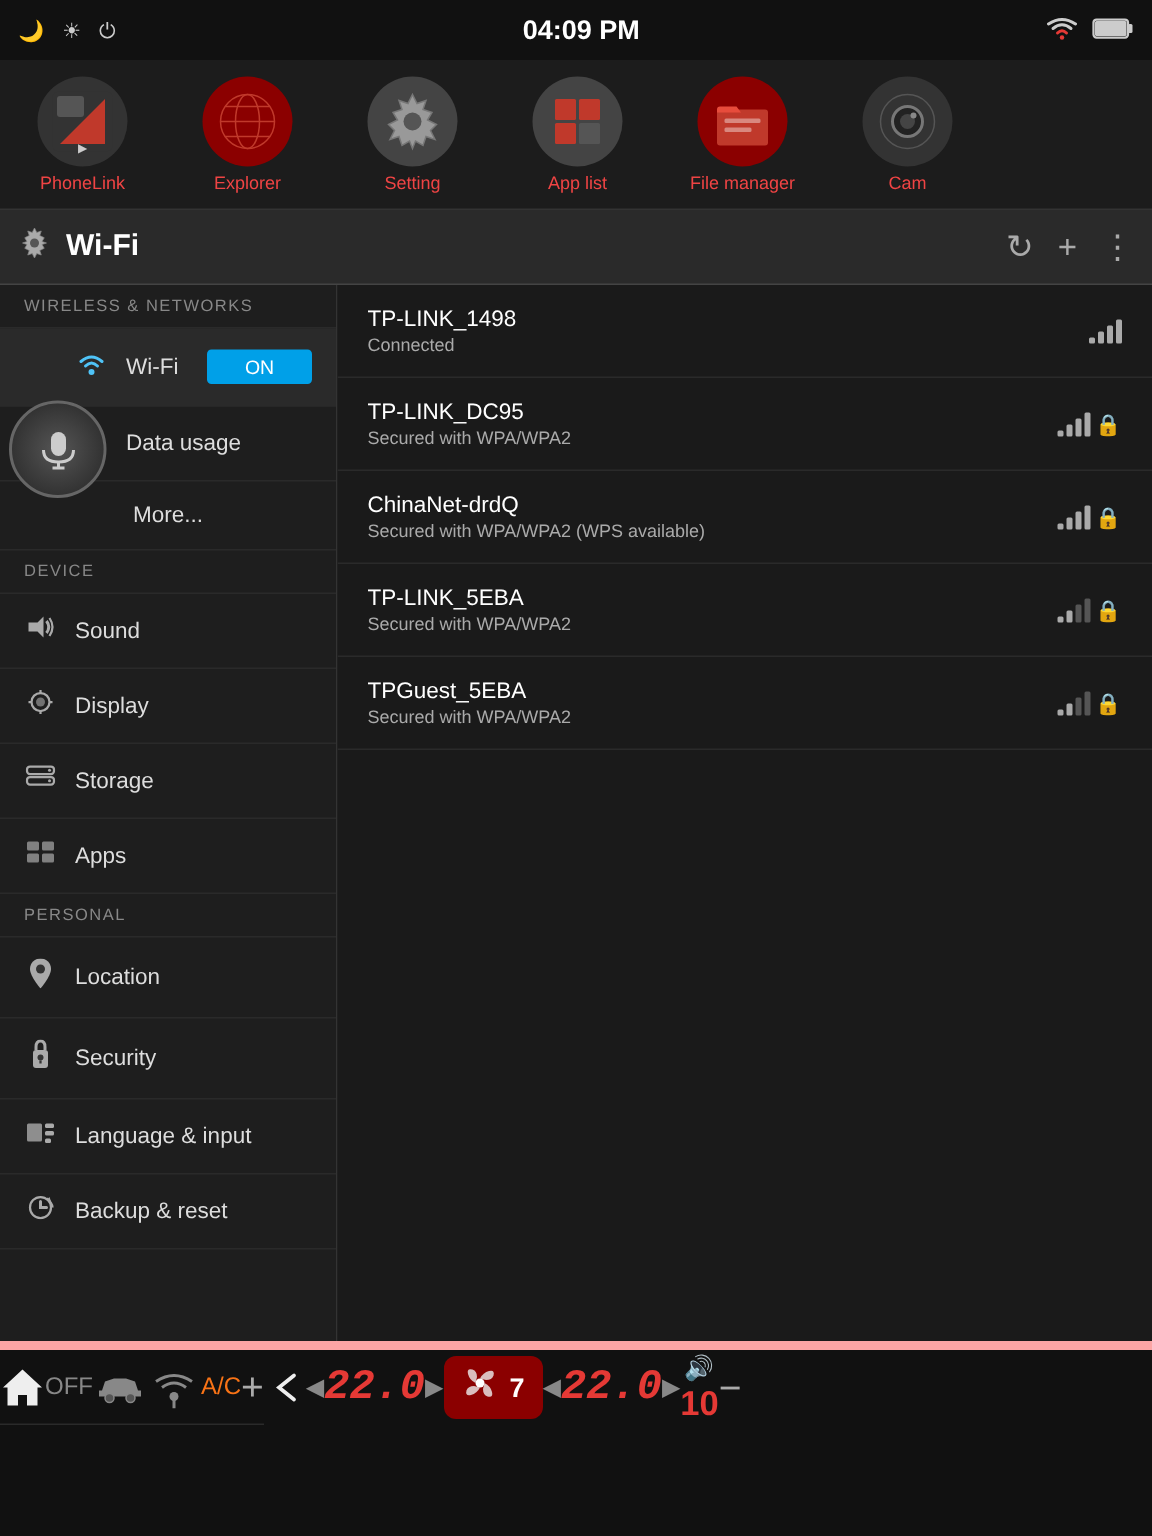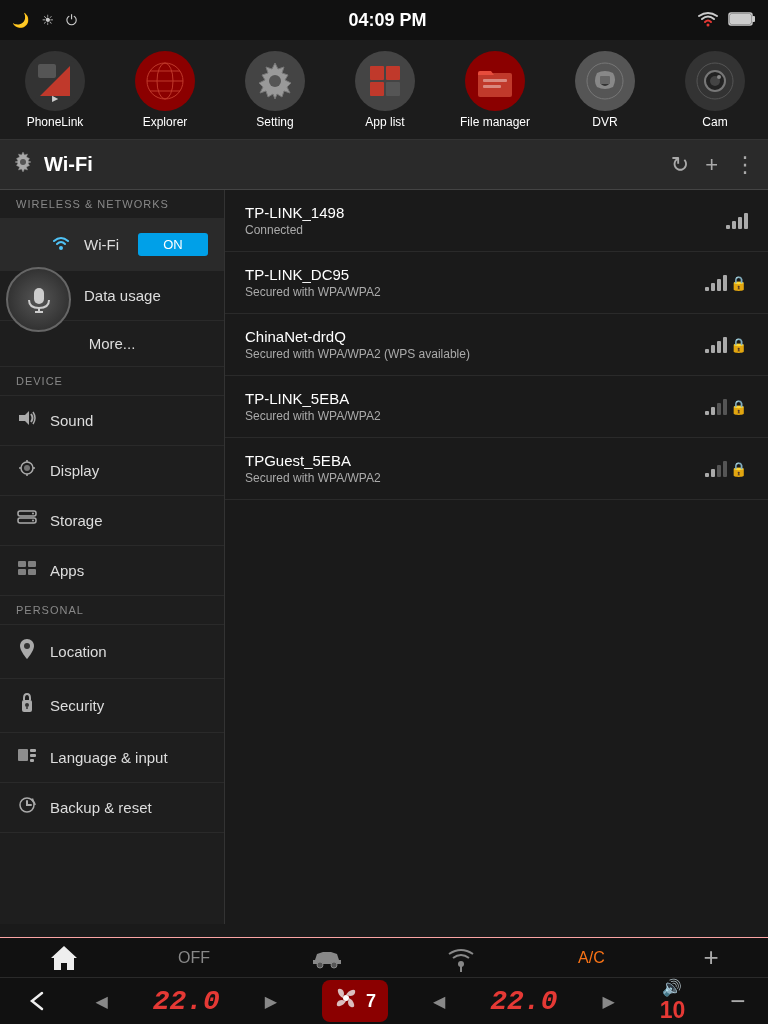--- a/index.html
+++ b/index.html
@@ -49,21 +49,21 @@
     .app-icon-circle {
       width: 60px;
       height: 60px;
       border-radius: 50%;
       display: flex;
       align-items: center;
       justify-content: center;
       font-size: 28px;
       margin-bottom: 4px;
     }
-    .app-label { font-size: 12px; color: #ffffff; }
+    .app-label { font-size: 12px; color: #ef4444; }
 
     
     .phonelink-icon { background: #333; position: relative; }
     
     .explorer-bg { background: #8B0000; }
     .setting-bg { background: #444; }
     .applist-bg { background: #444; }
     .filemanager-bg { background: #8B0000; }
     .dvr-bg { background: #555; }
     .cam-bg { background: #333; }
@@ -166,25 +166,25 @@
     .network-status { font-size: 12px; color: #aaa; }
     .network-icon { font-size: 18px; color: #aaa; display: flex; align-items: center; gap: 4px; }
     .lock-icon { font-size: 14px; color: #888; }
 
     
     #bottom-bar {
       position: absolute;
       bottom: 0;
       left: 0;
       right: 0;
-      height: 87px;
+      height: 130px;
       background: #111;
-      border-top: 1px solid #fca5a5;
-      display: flex;
-      flex-direction: column;
+      border-top: 6px solid #fca5a5;
+      display: flex;
+      flex-direction: row;
     }
     #bottom-top { 
       height: 50px; 
       display: flex; 
       align-items: center; 
       justify-content: space-around;
       border-bottom: 1px solid #2a2a2a;
     }
     #bottom-bottom { 
       height: 50px; 
@@ -334,31 +334,20 @@
       <svg width="40" height="40" viewBox="0 0 40 40">
         <rect x="3" y="12" width="34" height="24" rx="2" fill="#c0392b"></rect>
         <path d="M3 14 L3 12 Q3 10 5 10 L16 10 L19 14 Z" fill="#e74c3c"></path>
         <rect x="8" y="18" width="24" height="3" rx="1" fill="#fff" opacity="0.4"></rect>
         <rect x="8" y="24" width="18" height="3" rx="1" fill="#fff" opacity="0.4"></rect>
       </svg>
     </div>
     <span class="app-label">File manager</span>
   </div>
 
-  <div class="app-item">
-    <div class="app-icon-circle dvr-bg">
-      <svg width="40" height="40" viewBox="0 0 40 40">
-        <circle cx="20" cy="20" r="18" fill="#555" stroke="#777" stroke-width="1"></circle>
-        <path d="M12 12 Q20 8 28 12 Q32 18 28 26 Q20 30 12 26 Q8 20 12 12 Z" fill="#888"></path>
-        <circle cx="20" cy="20" r="5" fill="#333"></circle>
-        <rect x="15" y="15" width="10" height="8" rx="1" fill="#666"></rect>
-      </svg>
-    </div>
-    <span class="app-label">DVR</span>
-  </div>
 
   <div class="app-item">
     <div class="app-icon-circle cam-bg">
       <svg width="40" height="40" viewBox="0 0 40 40">
         <circle cx="20" cy="20" r="18" fill="#333" stroke="#555" stroke-width="1"></circle>
         <circle cx="20" cy="20" r="10" fill="#222" stroke="#777" stroke-width="2"></circle>
         <circle cx="20" cy="20" r="5" fill="#444"></circle>
         <circle cx="24" cy="16" r="2" fill="#888"></circle>
       </svg>
     </div>

